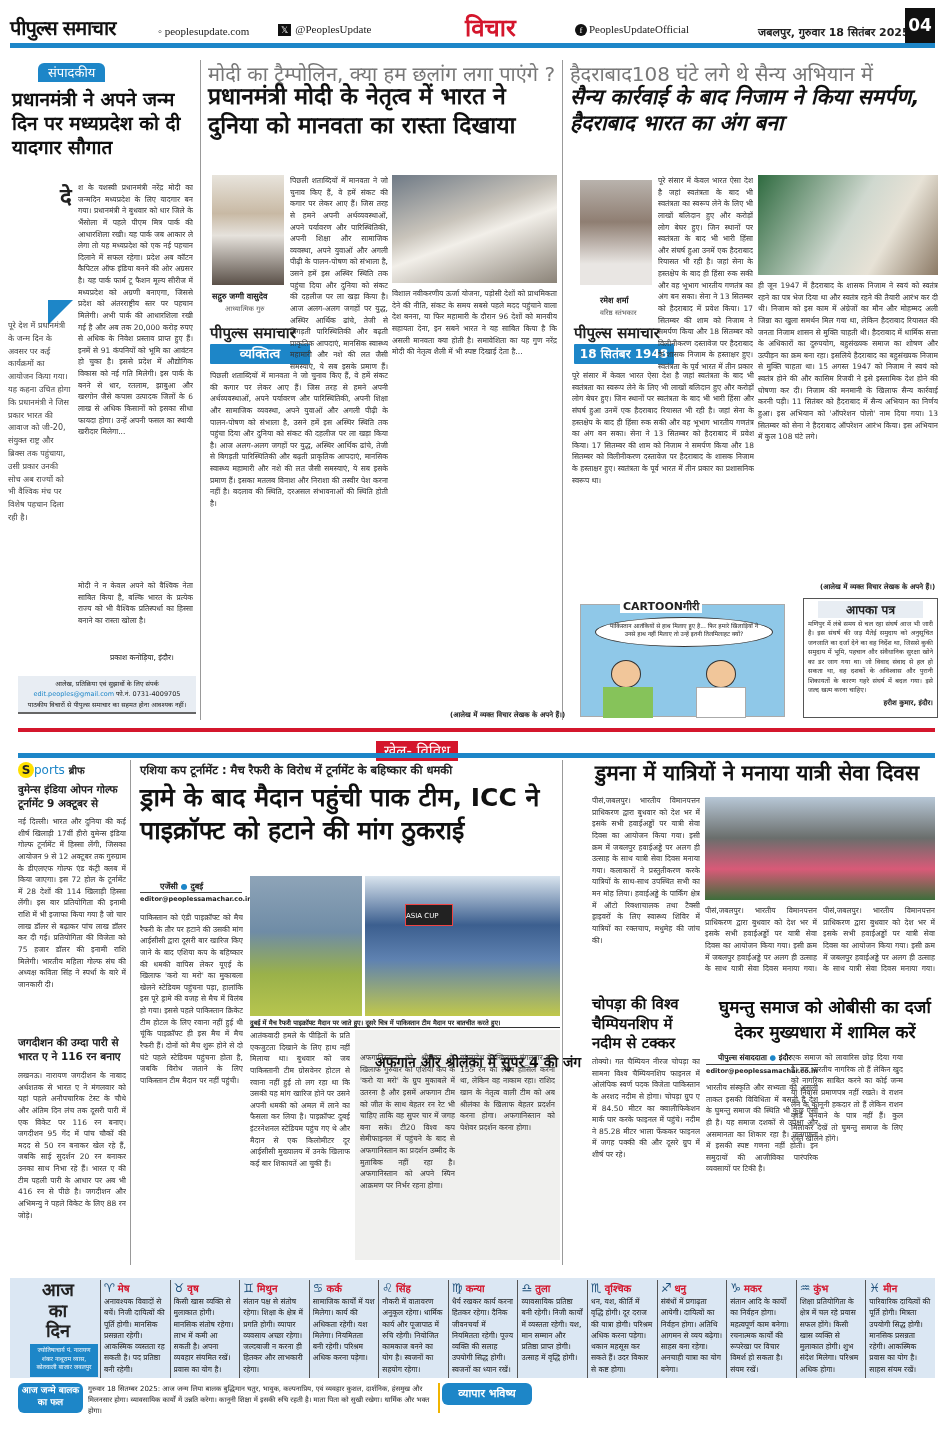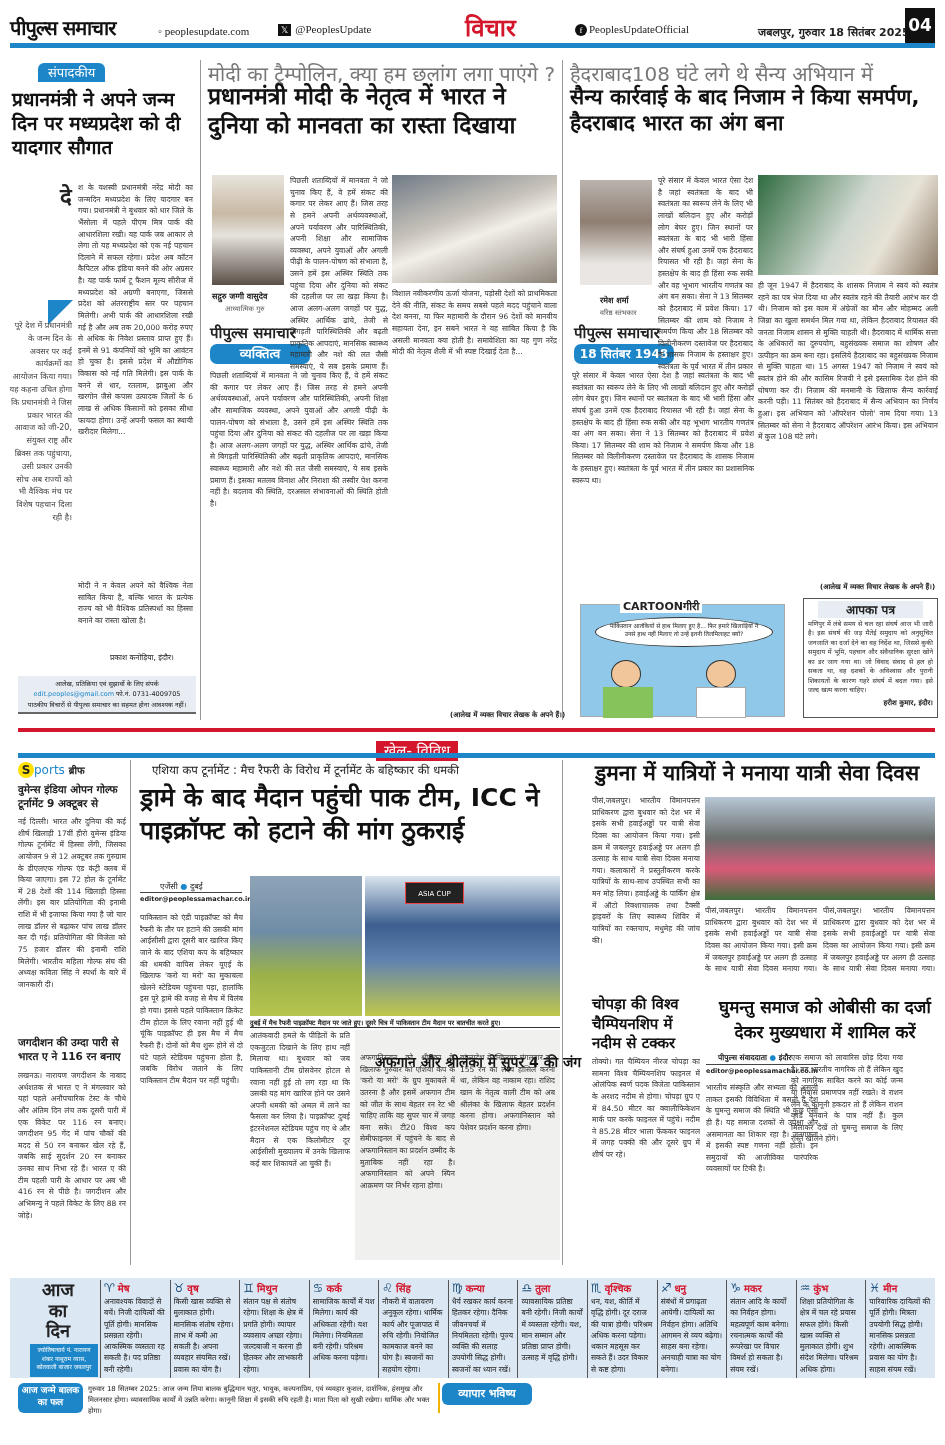--- a/index.html
+++ b/index.html
@@ -17,21 +17,21 @@
 .pageno{left:895px;top:0;width:30px;height:35px;background:#111;color:#fff;font-size:17px;font-weight:bold;text-align:center;line-height:35px}
 .pill{background:#1d86c8;color:#fff;border-radius:6px 6px 0 0;padding:2px 10px;font-size:13px}
 .h-big{font-weight:bold;color:#111;font-family:"DejaVu Sans",sans-serif;line-height:1.25}
 .kicker{color:#777;font-size:20px}
 .body-txt{font-size:7.5px;line-height:1.55;color:#333;text-align:justify;overflow:hidden}
 .colrule{border-left:1px solid #999}
 .photo{background:#888;overflow:hidden}
 .caption{font-size:8px;font-weight:bold}
 .subcap{font-size:7px;color:#555}
 .brand2{font-size:15px;font-weight:bold;font-family:"DejaVu Serif",serif}
-.badge{background:#1d86c8;color:#fff;border-radius:7px;text-align:center;font-weight:bold}
+.badge{background:#1d86c8;color:#fff;border-radius:1px;text-align:center;font-weight:bold}
 .cartoon{background:#8fc8e8;border:1px solid #aaa}
 .letters{border:1px solid #555;padding:4px}
 .redline{height:4px;background:#d4162c}
 .blueline{height:5px;background:#1d86c8}
 .sectag{background:#d4162c;color:#fff;font-size:15px;padding:1px 8px}
 .rashi-bar{background:#dbe7f3}
 .rashi{font-size:7.5px;line-height:1.5;color:#222;overflow:hidden}
 .rashi-name{color:#d4162c;font-weight:bold;font-size:10px}
 .footer-badge{background:#1d86c8;color:#fff;border-radius:6px;font-weight:bold;text-align:center}
 </style>
@@ -48,21 +48,21 @@
   <div class="abs pageno">04</div>
 </div>
 
 <div class="abs" style="left:38px;top:62px;">
   <span class="pill">संपादकीय</span>
 </div>
 <div class="abs h-big" style="left:12px;top:88px;width:180px;font-size:19px;">प्रधानमंत्री ने अपने जन्म दिन पर मध्यप्रदेश को दी यादगार सौगात</div>
 <div class="abs" style="left:60px;top:180px;font-size:22px;font-weight:bold">दे</div>
 <div class="abs body-txt" style="left:78px;top:182px;width:115px;height:395px;">श के यशस्वी प्रधानमंत्री नरेंद्र मोदी का जन्मदिन मध्यप्रदेश के लिए यादगार बन गया। प्रधानमंत्री ने बुधवार को धार जिले के भैंसोला में पहले पीएम मित्र पार्क की आधारशिला रखी। यह पार्क जब आकार ले लेगा तो यह मध्यप्रदेश को एक नई पहचान दिलाने में सफल रहेगा। प्रदेश अब कॉटन कैपिटल ऑफ इंडिया बनने की ओर अग्रसर है। यह पार्क फार्म टू फैशन मूल्य सीरीज में मध्यप्रदेश को अग्रणी बनाएगा, जिससे प्रदेश को अंतरराष्ट्रीय स्तर पर पहचान मिलेगी। अभी पार्क की आधारशिला रखी गई है और अब तक 20,000 करोड़ रुपए से अधिक के निवेश प्रस्ताव प्राप्त हुए हैं। इनमें से 91 कंपनियों को भूमि का आवंटन हो चुका है। इससे प्रदेश में औद्योगिक विकास को नई गति मिलेगी। इस पार्क के बनने से धार, रतलाम, झाबुआ और खरगोन जैसे कपास उत्पादक जिलों के 6 लाख से अधिक किसानों को इसका सीधा फायदा होगा। उन्हें अपनी फसल का स्थायी खरीदार मिलेगा...</div>
 <div class="abs" style="left:48px;top:300px;width:25px;height:25px;background:#1d86c8;clip-path:polygon(0 0,100% 0,0 100%)"></div>
-<div class="abs" style="left:8px;top:320px;width:64px;font-size:8px;line-height:1.6;text-align:right;color:#444;">पूरे देश में प्रधानमंत्री के जन्म दिन के अवसर पर कई कार्यक्रमों का आयोजन किया गया। यह कहना उचित होगा कि प्रधानमंत्री ने जिस प्रकार भारत की आवाज को जी-20, संयुक्त राष्ट्र और ब्रिक्स तक पहुंचाया, उसी प्रकार उनकी सोच अब राज्यों को भी वैश्विक मंच पर विशेष पहचान दिला रही है।</div>
+<div class="abs" style="left:8px;top:320px;width:64px;font-size:8px;line-height:1.6;text-align:left;color:#444;">पूरे देश में प्रधानमंत्री के जन्म दिन के अवसर पर कई कार्यक्रमों का आयोजन किया गया। यह कहना उचित होगा कि प्रधानमंत्री ने जिस प्रकार भारत की आवाज को जी-20, संयुक्त राष्ट्र और ब्रिक्स तक पहुंचाया, उसी प्रकार उनकी सोच अब राज्यों को भी वैश्विक मंच पर विशेष पहचान दिला रही है।</div>
 <div class="abs body-txt" style="left:78px;top:580px;width:115px;height:48px;">मोदी ने न केवल अपने को वैश्विक नेता साबित किया है, बल्कि भारत के प्रत्येक राज्य को भी वैश्विक प्रतिस्पर्धा का हिस्सा बनाने का रास्ता खोला है।</div>
 <div class="abs" style="left:110px;top:652px;font-size:7.5px;">प्रकाश कनोड़िया, इंदौर।</div>
 <div class="abs" style="left:18px;top:676px;width:178px;height:38px;background:#e8edf3;border-bottom:2px solid #666;text-align:center;font-size:6.5px;line-height:1.6;padding-top:3px">
   <div>आलेख, प्रतिक्रिया एवं सुझावों के लिए संपर्क</div>
   <div><span style="color:#1d86c8">edit.peoples@gmail.com</span> <span>फो.नं. 0731-4009705</span></div>
   <div>पाठकीय विचारों से पीपुल्स समाचार का सहमत होना आवश्यक नहीं।</div>
 </div>
 <div class="abs colrule" style="left:200px;top:60px;height:660px"></div>
 
 <div class="abs kicker" style="left:208px;top:60px;">मोदी का ट्रैम्पोलिन, क्या हम छलांग लगा पाएंगे ?</div>
@@ -73,21 +73,21 @@
 <div class="abs brand2" style="left:210px;top:322px;">पीपुल्स समाचार</div>
 <div class="abs badge" style="left:210px;top:344px;width:100px;height:20px;font-size:13px;line-height:20px">व्यक्तित्व</div>
 <div class="abs body-txt" style="left:290px;top:175px;width:98px;height:195px;">पिछली शताब्दियों में मानवता ने जो चुनाव किए हैं, वे हमें संकट की कगार पर लेकर आए हैं। जिस तरह से हमने अपनी अर्थव्यवस्थाओं, अपने पर्यावरण और पारिस्थितिकी, अपनी शिक्षा और सामाजिक व्यवस्था, अपने युवाओं और अगली पीढ़ी के पालन-पोषण को संभाला है, उसने हमें इस अस्थिर स्थिति तक पहुंचा दिया और दुनिया को संकट की दहलीज पर ला खड़ा किया है। आज अलग-अलग जगहों पर युद्ध, अस्थिर आर्थिक ढांचे, तेजी से बिगड़ती पारिस्थितिकी और बढ़ती प्राकृतिक आपदाएं, मानसिक स्वास्थ्य महामारी और नशे की लत जैसी समस्याएं, ये सब इसके प्रमाण हैं। इसका मतलब विनाश और निराशा की तस्वीर पेश करना नहीं है। बदलाव की स्थिति, दरअसल संभावनाओं की स्थिति होती है।</div>
 <div class="abs body-txt" style="left:210px;top:370px;width:178px;height:345px;">पिछली शताब्दियों में मानवता ने जो चुनाव किए हैं, वे हमें संकट की कगार पर लेकर आए हैं। जिस तरह से हमने अपनी अर्थव्यवस्थाओं, अपने पर्यावरण और पारिस्थितिकी, अपनी शिक्षा और सामाजिक व्यवस्था, अपने युवाओं और अगली पीढ़ी के पालन-पोषण को संभाला है, उसने हमें इस अस्थिर स्थिति तक पहुंचा दिया और दुनिया को संकट की दहलीज पर ला खड़ा किया है। आज अलग-अलग जगहों पर युद्ध, अस्थिर आर्थिक ढांचे, तेजी से बिगड़ती पारिस्थितिकी और बढ़ती प्राकृतिक आपदाएं, मानसिक स्वास्थ्य महामारी और नशे की लत जैसी समस्याएं, ये सब इसके प्रमाण हैं। इसका मतलब विनाश और निराशा की तस्वीर पेश करना नहीं है। बदलाव की स्थिति, दरअसल संभावनाओं की स्थिति होती है।</div>
 <div class="abs photo" style="left:392px;top:175px;width:165px;height:108px;background:linear-gradient(160deg,#6f7a86 0%,#c9c4bb 40%,#f2efe9 55%,#8b8378 100%)"></div>
 <div class="abs body-txt" style="left:392px;top:288px;width:165px;height:420px;">विशाल नवीकरणीय ऊर्जा योजना, पड़ोसी देशों को प्राथमिकता देने की नीति, संकट के समय सबसे पहले मदद पहुंचाने वाला देश बनना, या फिर महामारी के दौरान 96 देशों को मानवीय सहायता देना, इन सबने भारत ने यह साबित किया है कि असली मानवता क्या होती है। समावेशिता का यह गुण नरेंद्र मोदी की नेतृत्व शैली में भी स्पष्ट दिखाई देता है...</div>
 <div class="abs" style="left:450px;top:710px;font-size:7px;font-weight:bold">(आलेख में व्यक्त विचार लेखक के अपने हैं।)</div>
 <div class="abs colrule" style="left:562px;top:60px;height:660px"></div>
 
 <div class="abs kicker" style="left:570px;top:60px;">हैदराबाद108 घंटे लगे थे सैन्य अभियान में</div>
-<div class="abs h-big" style="left:570px;top:84px;width:370px;font-size:21px;">सैन्य कार्रवाई के बाद निजाम ने किया समर्पण, हैदराबाद भारत का अंग बना</div>
+<div class="abs h-big" style="left:570px;top:84px;width:370px;font-size:21px;font-style:italic;">सैन्य कार्रवाई के बाद निजाम ने किया समर्पण, हैदराबाद भारत का अंग बना</div>
 <div class="abs photo" style="left:580px;top:180px;width:72px;height:105px;background:linear-gradient(180deg,#b9b3ad 0%,#8f7e72 40%,#e9e6e3 80%)"></div>
 <div class="abs caption" style="left:600px;top:294px;">रमेश शर्मा</div>
 <div class="abs subcap" style="left:600px;top:308px;">वरिष्ठ स्तंभकार</div>
 <div class="abs brand2" style="left:574px;top:322px;">पीपुल्स समाचार</div>
 <div class="abs badge" style="left:574px;top:344px;width:100px;height:20px;font-size:12px;line-height:20px">18 सितंबर 1948</div>
 <div class="abs body-txt" style="left:658px;top:175px;width:95px;height:195px;">पूरे संसार में केवल भारत ऐसा देश है जहां स्वतंत्रता के बाद भी स्वतंत्रता का स्वरूप लेने के लिए भी लाखों बलिदान हुए और करोड़ों लोग बेघर हुए। जिन स्थानों पर स्वतंत्रता के बाद भी भारी हिंसा और संघर्ष हुआ उनमें एक हैदराबाद रियासत भी रही है। जहां सेना के हस्तक्षेप के बाद ही हिंसा रुक सकी और वह भूभाग भारतीय गणतंत्र का अंग बन सका। सेना ने 13 सितम्बर को हैदराबाद में प्रवेश किया। 17 सितम्बर की शाम को निजाम ने समर्पण किया और 18 सितम्बर को विलीनीकरण दस्तावेज पर हैदराबाद के शासक निजाम के हस्ताक्षर हुए। स्वतंत्रता के पूर्व भारत में तीन प्रकार का प्रशासनिक स्वरूप था।</div>
 <div class="abs body-txt" style="left:572px;top:370px;width:182px;height:210px;">पूरे संसार में केवल भारत ऐसा देश है जहां स्वतंत्रता के बाद भी स्वतंत्रता का स्वरूप लेने के लिए भी लाखों बलिदान हुए और करोड़ों लोग बेघर हुए। जिन स्थानों पर स्वतंत्रता के बाद भी भारी हिंसा और संघर्ष हुआ उनमें एक हैदराबाद रियासत भी रही है। जहां सेना के हस्तक्षेप के बाद ही हिंसा रुक सकी और वह भूभाग भारतीय गणतंत्र का अंग बन सका। सेना ने 13 सितम्बर को हैदराबाद में प्रवेश किया। 17 सितम्बर की शाम को निजाम ने समर्पण किया और 18 सितम्बर को विलीनीकरण दस्तावेज पर हैदराबाद के शासक निजाम के हस्ताक्षर हुए। स्वतंत्रता के पूर्व भारत में तीन प्रकार का प्रशासनिक स्वरूप था।</div>
 <div class="abs photo" style="left:758px;top:175px;width:180px;height:100px;background:linear-gradient(120deg,#2f6b40 0%,#cfd8cf 50%,#e7e2d6 70%,#8c7a66 100%)"></div>
 <div class="abs body-txt" style="left:758px;top:280px;width:180px;height:300px;">ही जून 1947 में हैदराबाद के शासक निजाम ने स्वयं को स्वतंत्र रहने का पत्र भेज दिया था और स्वतंत्र रहने की तैयारी आरंभ कर दी थी। निजाम को इस काम में अंग्रेजों का मौन और मोहम्मद अली जिन्ना का खुला समर्थन मिल गया था, लेकिन हैदराबाद रियासत की जनता निजाम शासन से मुक्ति चाहती थी। हैदराबाद में धार्मिक सत्ता के अधिकारों का दुरुपयोग, बहुसंख्यक समाज का शोषण और उत्पीड़न का क्रम बना रहा। इसलिये हैदराबाद का बहुसंख्यक निजाम से मुक्ति चाहता था। 15 अगस्त 1947 को निजाम ने स्वयं को स्वतंत्र होने की और कासिम रिजवी ने इसे इस्लामिक देश होने की घोषणा कर दी। निजाम की मनमानी के खिलाफ सैन्य कार्रवाई करनी पड़ी। 11 सितंबर को हैदराबाद में सैन्य अभियान का निर्णय हुआ। इस अभियान को 'ऑपरेशन पोलो' नाम दिया गया। 13 सितम्बर को सेना ने हैदराबाद ऑपरेशन आरंभ किया। इस अभियान में कुल 108 घंटे लगे।</div>
 <div class="abs" style="left:820px;top:582px;font-size:7px;font-weight:bold">(आलेख में व्यक्त विचार लेखक के अपने हैं।)</div>
@@ -113,28 +113,28 @@
 
 <div class="abs" style="left:18px;top:762px;font-size:12px;">
   <span style="display:inline-block;width:16px;height:16px;border-radius:50%;background:#ffe000;text-align:center;font-weight:bold;line-height:16px">S</span><span style="color:#1d86c8">ports</span> <b style="font-size:10px">ब्रीफ</b>
 </div>
 <div class="abs" style="left:18px;top:782px;width:108px;font-size:10.5px;font-weight:bold;line-height:1.35">वुमेन्स इंडिया ओपन गोल्फ टूर्नामेंट 9 अक्टूबर से</div>
 <div class="abs body-txt" style="left:18px;top:816px;width:108px;height:212px">नई दिल्ली। भारत और दुनिया की कई शीर्ष खिलाड़ी 17वीं हीरो वुमेन्स इंडिया गोल्फ टूर्नामेंट में हिस्सा लेंगी, जिसका आयोजन 9 से 12 अक्टूबर तक गुरुग्राम के डीएलएफ गोल्फ एंड कंट्री क्लब में किया जाएगा। इस 72 होल के टूर्नामेंट में 28 देशों की 114 खिलाड़ी हिस्सा लेंगी। इस बार प्रतियोगिता की इनामी राशि में भी इजाफा किया गया है जो चार लाख डॉलर से बढ़ाकर पांच लाख डॉलर कर दी गई। प्रतियोगिता की विजेता को 75 हजार डॉलर की इनामी राशि मिलेगी। भारतीय महिला गोल्फ संघ की अध्यक्ष कविता सिंह ने स्पर्धा के बारे में जानकारी दी।</div>
 <div class="abs" style="left:18px;top:1035px;width:108px;font-size:10.5px;font-weight:bold;line-height:1.35">जगदीशन की उम्दा पारी से भारत ए ने 116 रन बनाए</div>
 <div class="abs body-txt" style="left:18px;top:1070px;width:108px;height:195px">लखनऊ। नारायण जगदीशन के नाबाद अर्धशतक से भारत ए ने मंगलवार को यहां पहले अनौपचारिक टेस्ट के चौथे और अंतिम दिन लंच तक दूसरी पारी में एक विकेट पर 116 रन बनाए। जगदीशन 95 गेंद में पांच चौकों की मदद से 50 रन बनाकर खेल रहे हैं, जबकि साई सुदर्शन 20 रन बनाकर उनका साथ निभा रहे हैं। भारत ए की टीम पहली पारी के आधार पर अब भी 416 रन से पीछे है। जगदीशन और अभिमन्यु ने पहले विकेट के लिए 88 रन जोड़े।</div>
 <div class="abs colrule" style="left:130px;top:760px;height:505px"></div>
 
-<div class="abs" style="left:152px;top:762px;font-size:11.5px;font-weight:normal">एशिया कप टूर्नामेंट : मैच रैफरी के विरोध में टूर्नामेंट के बहिष्कार की धमकी</div>
+<div class="abs" style="left:140px;top:762px;font-size:11.5px;font-weight:bold">एशिया कप टूर्नामेंट : मैच रैफरी के विरोध में टूर्नामेंट के बहिष्कार की धमकी</div>
 <div class="abs h-big" style="left:140px;top:782px;width:420px;font-size:25px;line-height:1.3">ड्रामे के बाद मैदान पहुंची पाक टीम, ICC ने पाइक्रॉफ्ट को हटाने की मांग ठुकराई</div>
-<div class="abs" style="left:160px;top:880px;font-size:8px;font-weight:normal"><span>एजेंसी</span> <span style="color:#1d86c8">●</span> <span>दुबई</span></div>
+<div class="abs" style="left:160px;top:880px;font-size:8px;font-weight:bold"><span>एजेंसी</span> <span style="color:#1d86c8">●</span> <span>दुबई</span></div>
 <div class="abs" style="left:140px;top:892px;width:102px;border-top:1px solid #444;font-size:6.5px;font-weight:bold;padding-top:2px">editor@peoplessamachar.co.in</div>
 <div class="abs body-txt" style="left:140px;top:912px;width:103px;height:350px">पाकिस्तान को एंडी पाइक्रॉफ्ट को मैच रैफरी के तौर पर हटाने की उसकी मांग आईसीसी द्वारा दूसरी बार खारिज किए जाने के बाद एशिया कप के बहिष्कार की धमकी वापिस लेकर यूएई के खिलाफ 'करो या मरो' का मुकाबला खेलने स्टेडियम पहुंचना पड़ा, हालांकि इस पूरे ड्रामे की वजह से मैच में विलंब हो गया। इससे पहले पाकिस्तान क्रिकेट टीम होटल के लिए रवाना नहीं हुई थी चूंकि पाइक्रॉफ्ट ही इस मैच में मैच रैफरी हैं। दोनों को मैच शुरू होने से दो घंटे पहले स्टेडियम पहुंचना होता है, जबकि विरोध जताने के लिए पाकिस्तान टीम मैदान पर नहीं पहुंची।</div>
 <div class="abs photo" style="left:250px;top:876px;width:112px;height:140px;background:linear-gradient(180deg,#8ea4b8 0%,#6f8ca6 40%,#9ab14a 70%,#b7c54e 100%)"></div>
 <div class="abs photo" style="left:365px;top:876px;width:195px;height:140px;background:linear-gradient(180deg,#d9e4ee 0%,#3c5f8f 35%,#5f82b1 60%,#c1c84a 100%)">
-  <div class="abs" style="left:40px;top:6px;width:59px;height:22px;background:#222;color:#fff;font-size:7px;text-align:center;line-height:22px;border:1px solid #e44">ASIA CUP</div>
+  <div class="abs" style="left:40px;top:28px;width:48px;height:22px;background:#222;color:#fff;font-size:7px;line-height:22px;border:1px solid #e44">ASIA CUP</div>
 </div>
 <div class="abs" style="left:250px;top:1018px;width:310px;font-size:6.5px;font-weight:bold;border-bottom:1px solid #333">दुबई में मैच रैफरी पाइक्रॉफ्ट मैदान पर जाते हुए। दूसरे चित्र में पाकिस्तान टीम मैदान पर बातचीत करते हुए।</div>
 <div class="abs body-txt" style="left:250px;top:1030px;width:100px;height:232px">आतंकवादी हमले के पीड़ितों के प्रति एकजुटता दिखाने के लिए हाथ नहीं मिलाया था। बुधवार को जब पाकिस्तानी टीम ग्रोसवेनर होटल से रवाना नहीं हुई तो लग रहा था कि उसकी यह मांग खारिज होने पर उसने अपनी धमकी को अमल में लाने का फैसला कर लिया है। पाइक्रॉफ्ट दुबई इंटरनेशनल स्टेडियम पहुंच गए थे और मैदान से एक किलोमीटर दूर आईसीसी मुख्यालय में उनके खिलाफ कई बार शिकायतें आ चुकी हैं।</div>
 
 <div class="abs" style="left:355px;top:1030px;width:205px;height:230px;background:#f0f0ee"></div>
 <div class="abs h-big" style="left:375px;top:1054px;font-size:14px">अफगान और श्रीलंका में सुपर 4 की जंग</div>
 <div class="abs body-txt" style="left:360px;top:1052px;width:95px;height:205px">अफगानिस्तान को श्रीलंका के खिलाफ गुरुवार को एशिया कप के 'करो या मरो' के ग्रुप मुकाबले में उतरना है और इसमें अफगान टीम को जीत के साथ बेहतर रन रेट भी चाहिए ताकि वह सुपर चार में जगह बना सके। टी20 विश्व कप सेमीफाइनल में पहुंचने के बाद से अफगानिस्तान का प्रदर्शन उम्मीद के मुताबिक नहीं रहा है। अफगानिस्तान को अपने स्पिन आक्रमण पर निर्भर रहना होगा।</div>
 <div class="abs body-txt" style="left:460px;top:1052px;width:95px;height:205px">बांग्लादेश के खिलाफ मंगलवार रात 155 रन का लक्ष्य हासिल करना था, लेकिन वह नाकाम रहा। राशिद खान के नेतृत्व वाली टीम को अब श्रीलंका के खिलाफ बेहतर प्रदर्शन करना होगा। अफगानिस्तान को पेशेवर प्रदर्शन करना होगा।</div>
 
 <div class="abs h-big" style="left:595px;top:760px;width:345px;font-size:21px">डुमना में यात्रियों ने मनाया यात्री सेवा दिवस</div>

